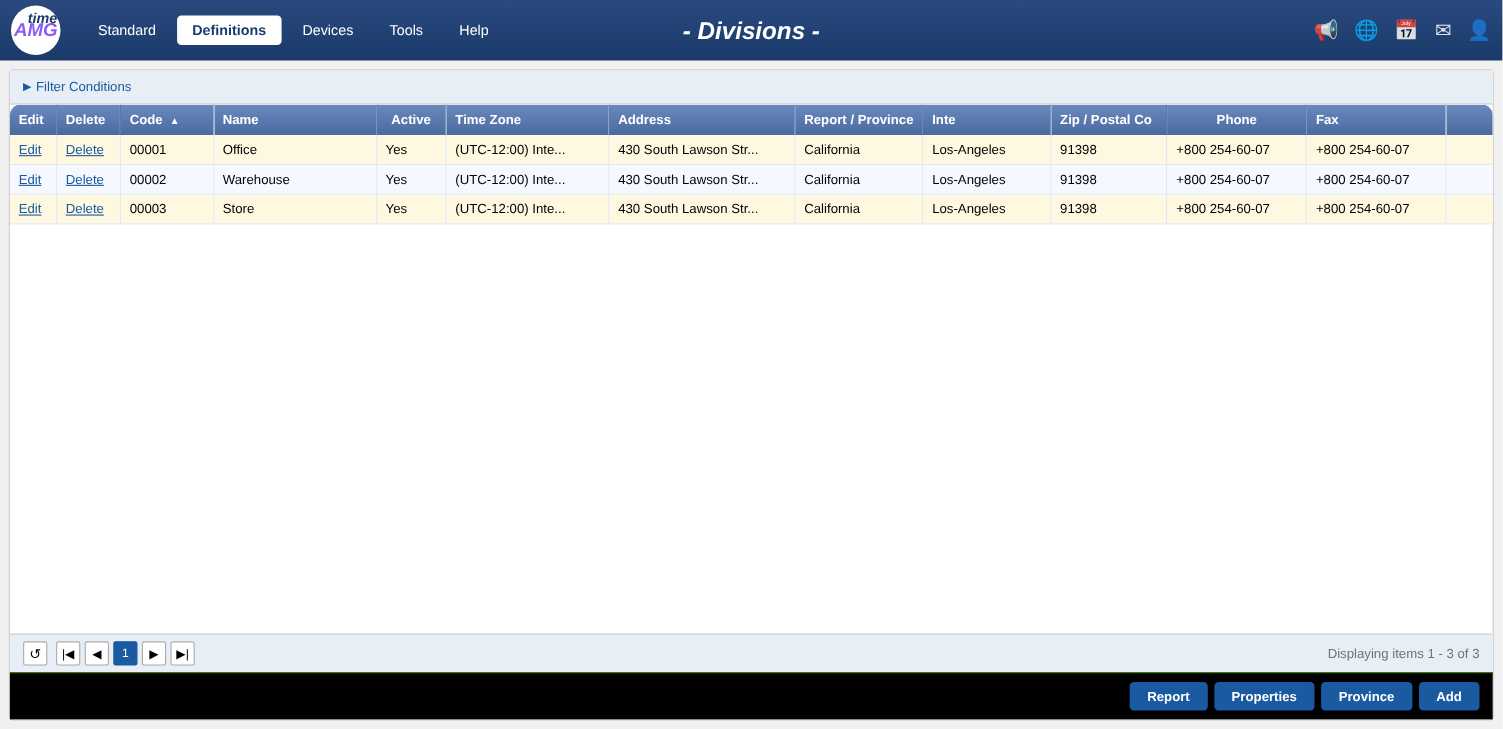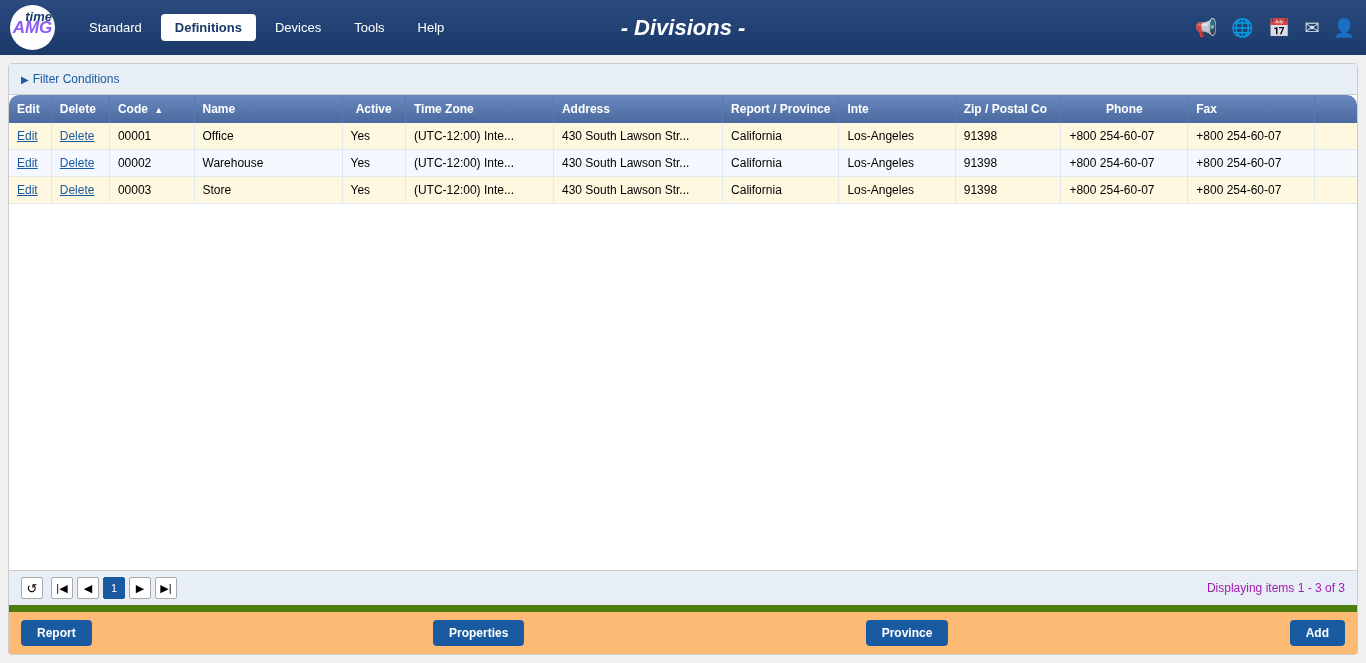--- a/index.html
+++ b/index.html
@@ -216,30 +216,30 @@
       display: flex;
       align-items: center;
       justify-content: center;
       font-size: 13px;
       border-radius: 2px;
       margin-right: 4px;
     }
     .display-info {
       margin-left: auto;
       font-size: 12px;
-      color: #a21caf;
+      color: #737373;
     }
 
     
     .bottom-bar {
-      background: #fdba74;
-      border-top: 7px solid #4d7c0f;
+      background: #000000;
+      border-top: 1px solid #4d7c0f;
       padding: 8px 12px;
       display: flex;
-      justify-content: space-between;
+      justify-content: flex-end;
       gap: 6px;
     }
     .bottom-btn {
       padding: 6px 16px;
       border: none;
       border-radius: 4px;
       background: #1a5aa0;
       color: white;
       font-size: 12px;
       cursor: pointer;

